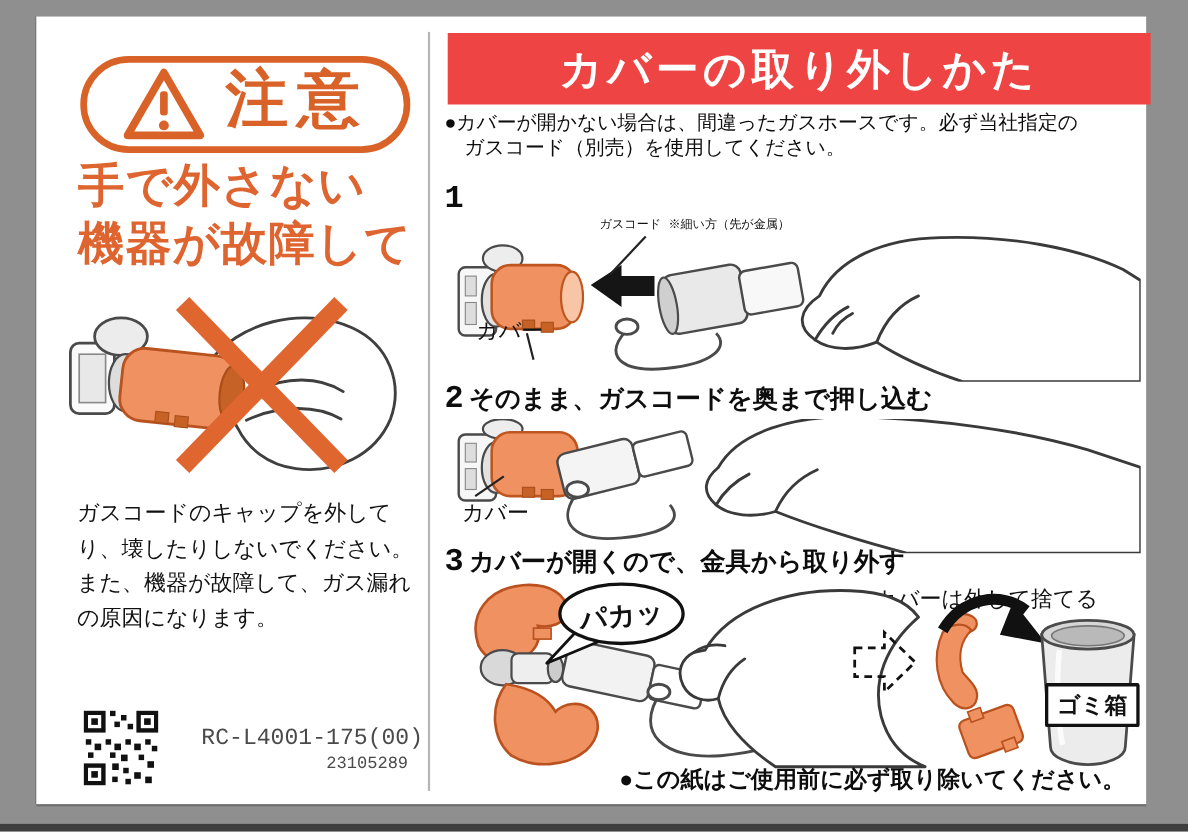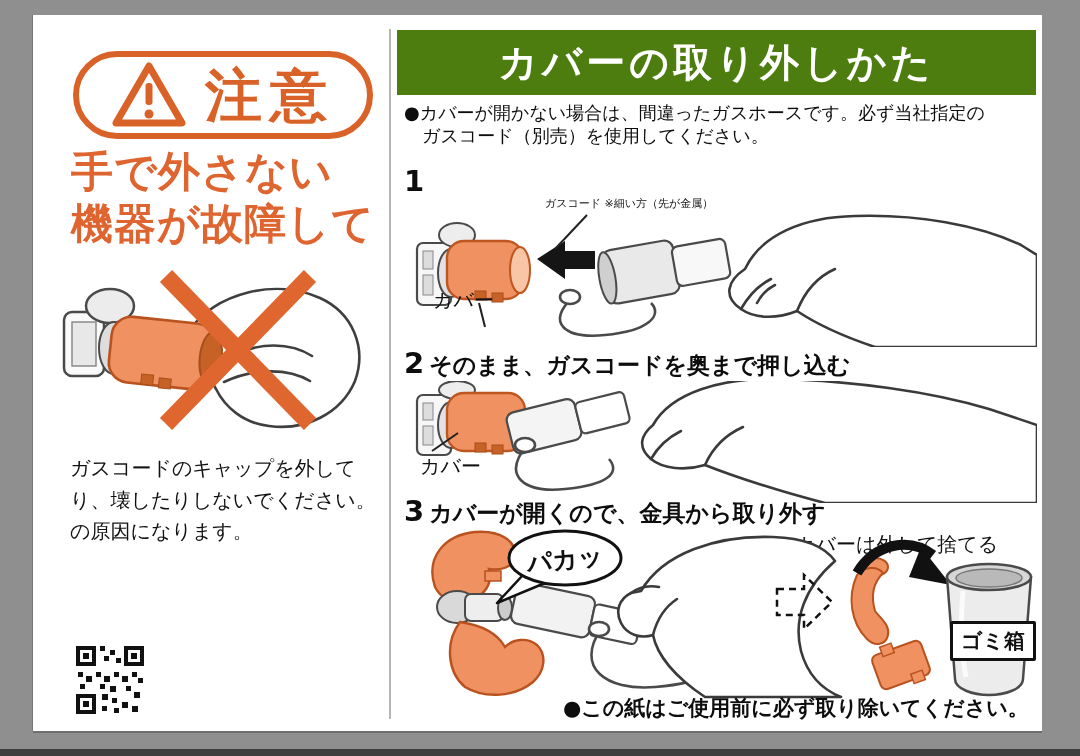--- a/index.html
+++ b/index.html
@@ -1,36 +1,36 @@
 <!DOCTYPE html>
 <html><head>
 <meta charset="utf-8">
 <style>
   html,body{margin:0;padding:0;}
   body{font-family:"DejaVu Sans","Liberation Sans",sans-serif;}
   .stage{position:relative;width:1080px;height:756px;background:#8f8f8f;overflow:hidden;}
   .bottom-strip{position:absolute;left:0;bottom:0;width:1080px;height:7px;background:#3e3e3e;}
   .paper{position:absolute;left:33px;top:15px;width:1009px;height:716px;background:#ffffff;
-         box-shadow:-1px 0 0 #747474, 0 2px 0 #6f6f6f;}
+         box-shadow:-1px 0 0 #747474, 0 2px 0 #6f6f6f;font-family:Liberation Mono, monospace;}
   .abs{position:absolute;}
   .nowrap{white-space:nowrap;}
 
   
   .caution-badge{left:40px;top:36px;width:300px;height:88px;border:6px solid #d96228;border-radius:47px;
                  display:flex;align-items:center;justify-content:center;gap:12px;box-sizing:border-box;}
   .caution-text{color:#d96228;font-size:57px;font-weight:bold;letter-spacing:8px;line-height:1;padding-left:6px;}
   .headline{left:38px;top:131px;color:#de6430;font-size:42px;font-weight:bold;line-height:52px;letter-spacing:1px;}
   .body-text{left:37px;top:438px;width:320px;font-size:20px;line-height:31.5px;color:#111;}
   .part-block{left:150px;top:644px;width:188px;text-align:right;color:#4a4a4a;}
   .part-number{font-size:21px;line-height:25px;}
   .serial-number{font-size:15.5px;line-height:20px;}
   .divider{left:356px;top:14px;width:2px;height:690px;background:#b5b5b5;}
 
   
-  .header-bar{left:364px;top:15px;width:639px;height:65px;background:#4d7c0f;display:flex;align-items:center;justify-content:center;}
+  .header-bar{left:374px;top:15px;width:639px;height:65px;background:#ef4444;display:flex;align-items:center;justify-content:center;}
   .header-title{color:#ffffff;font-size:39px;font-weight:bold;letter-spacing:4px;}
   .notes{left:371px;top:87px;font-size:18px;line-height:22.5px;color:#0d0d0d;}
   .step-head{display:flex;align-items:baseline;gap:5px;color:#0d0d0d;white-space:nowrap;}
   .step-num{font-size:29px;font-weight:bold;}
   .step-text{font-size:23px;font-weight:bold;}
   .step1-head{left:371px;top:149px;}
   .step2-head{left:371px;top:331px;}
   .step3-head{left:371px;top:479px;}
   .illo-label{font-size:20px;color:#111;}
   .gas-label{left:512px;top:181px;font-size:11px;color:#111;}
@@ -86,20 +86,21 @@
 
       <g stroke="#e0662f" stroke-width="17">
         <line x1="118" y1="16" x2="262" y2="164"></line>
         <line x1="262" y1="16" x2="118" y2="164"></line>
       </g>
     </svg>
 
     <div class="abs body-text">
       <div class="nowrap">ガスコードのキャップを外して</div>
       <div class="nowrap">り、壊したりしないでください。</div>
+      <div class="nowrap">また、機器が故障して、ガス漏れ</div>
       <div class="nowrap">の原因になります。</div>
     </div>
 
     <svg class="abs" style="left:43px;top:631px;" width="68" height="68" viewBox="0 0 68 68">
       <rect x="0" y="0" width="68" height="68" fill="#ffffff"></rect>
       <g fill="#111111">
         <rect x="0" y="0" width="20" height="20"></rect>
           <rect x="48" y="0" width="20" height="20"></rect>
           <rect x="0" y="48" width="20" height="20"></rect>
         <rect x="24" y="0" width="5" height="5"></rect>
@@ -131,20 +132,24 @@
           <rect x="52" y="4" width="12" height="12"></rect>
           <rect x="4" y="52" width="12" height="12"></rect>
         </g>
       <g fill="#111111">
           <rect x="7" y="7" width="6" height="6"></rect>
           <rect x="55" y="7" width="6" height="6"></rect>
           <rect x="7" y="55" width="6" height="6"></rect>
         </g>
     </svg>
 
+    <div class="abs part-block">
+      <div class="part-number nowrap">RC-L4001-175(00)</div>
+      <div class="serial-number nowrap">23105289</div>
+    </div>
 
     <div class="abs divider"></div>
 
     <div class="abs header-bar">
       <span class="header-title">カバーの取り外しかた</span>
     </div>
 
     <div class="abs notes">
       <div class="nowrap">●カバーが開かない場合は、間違ったガスホースです。必ず当社指定の</div>
       <div class="nowrap">　ガスコード（別売）を使用してください。</div>

